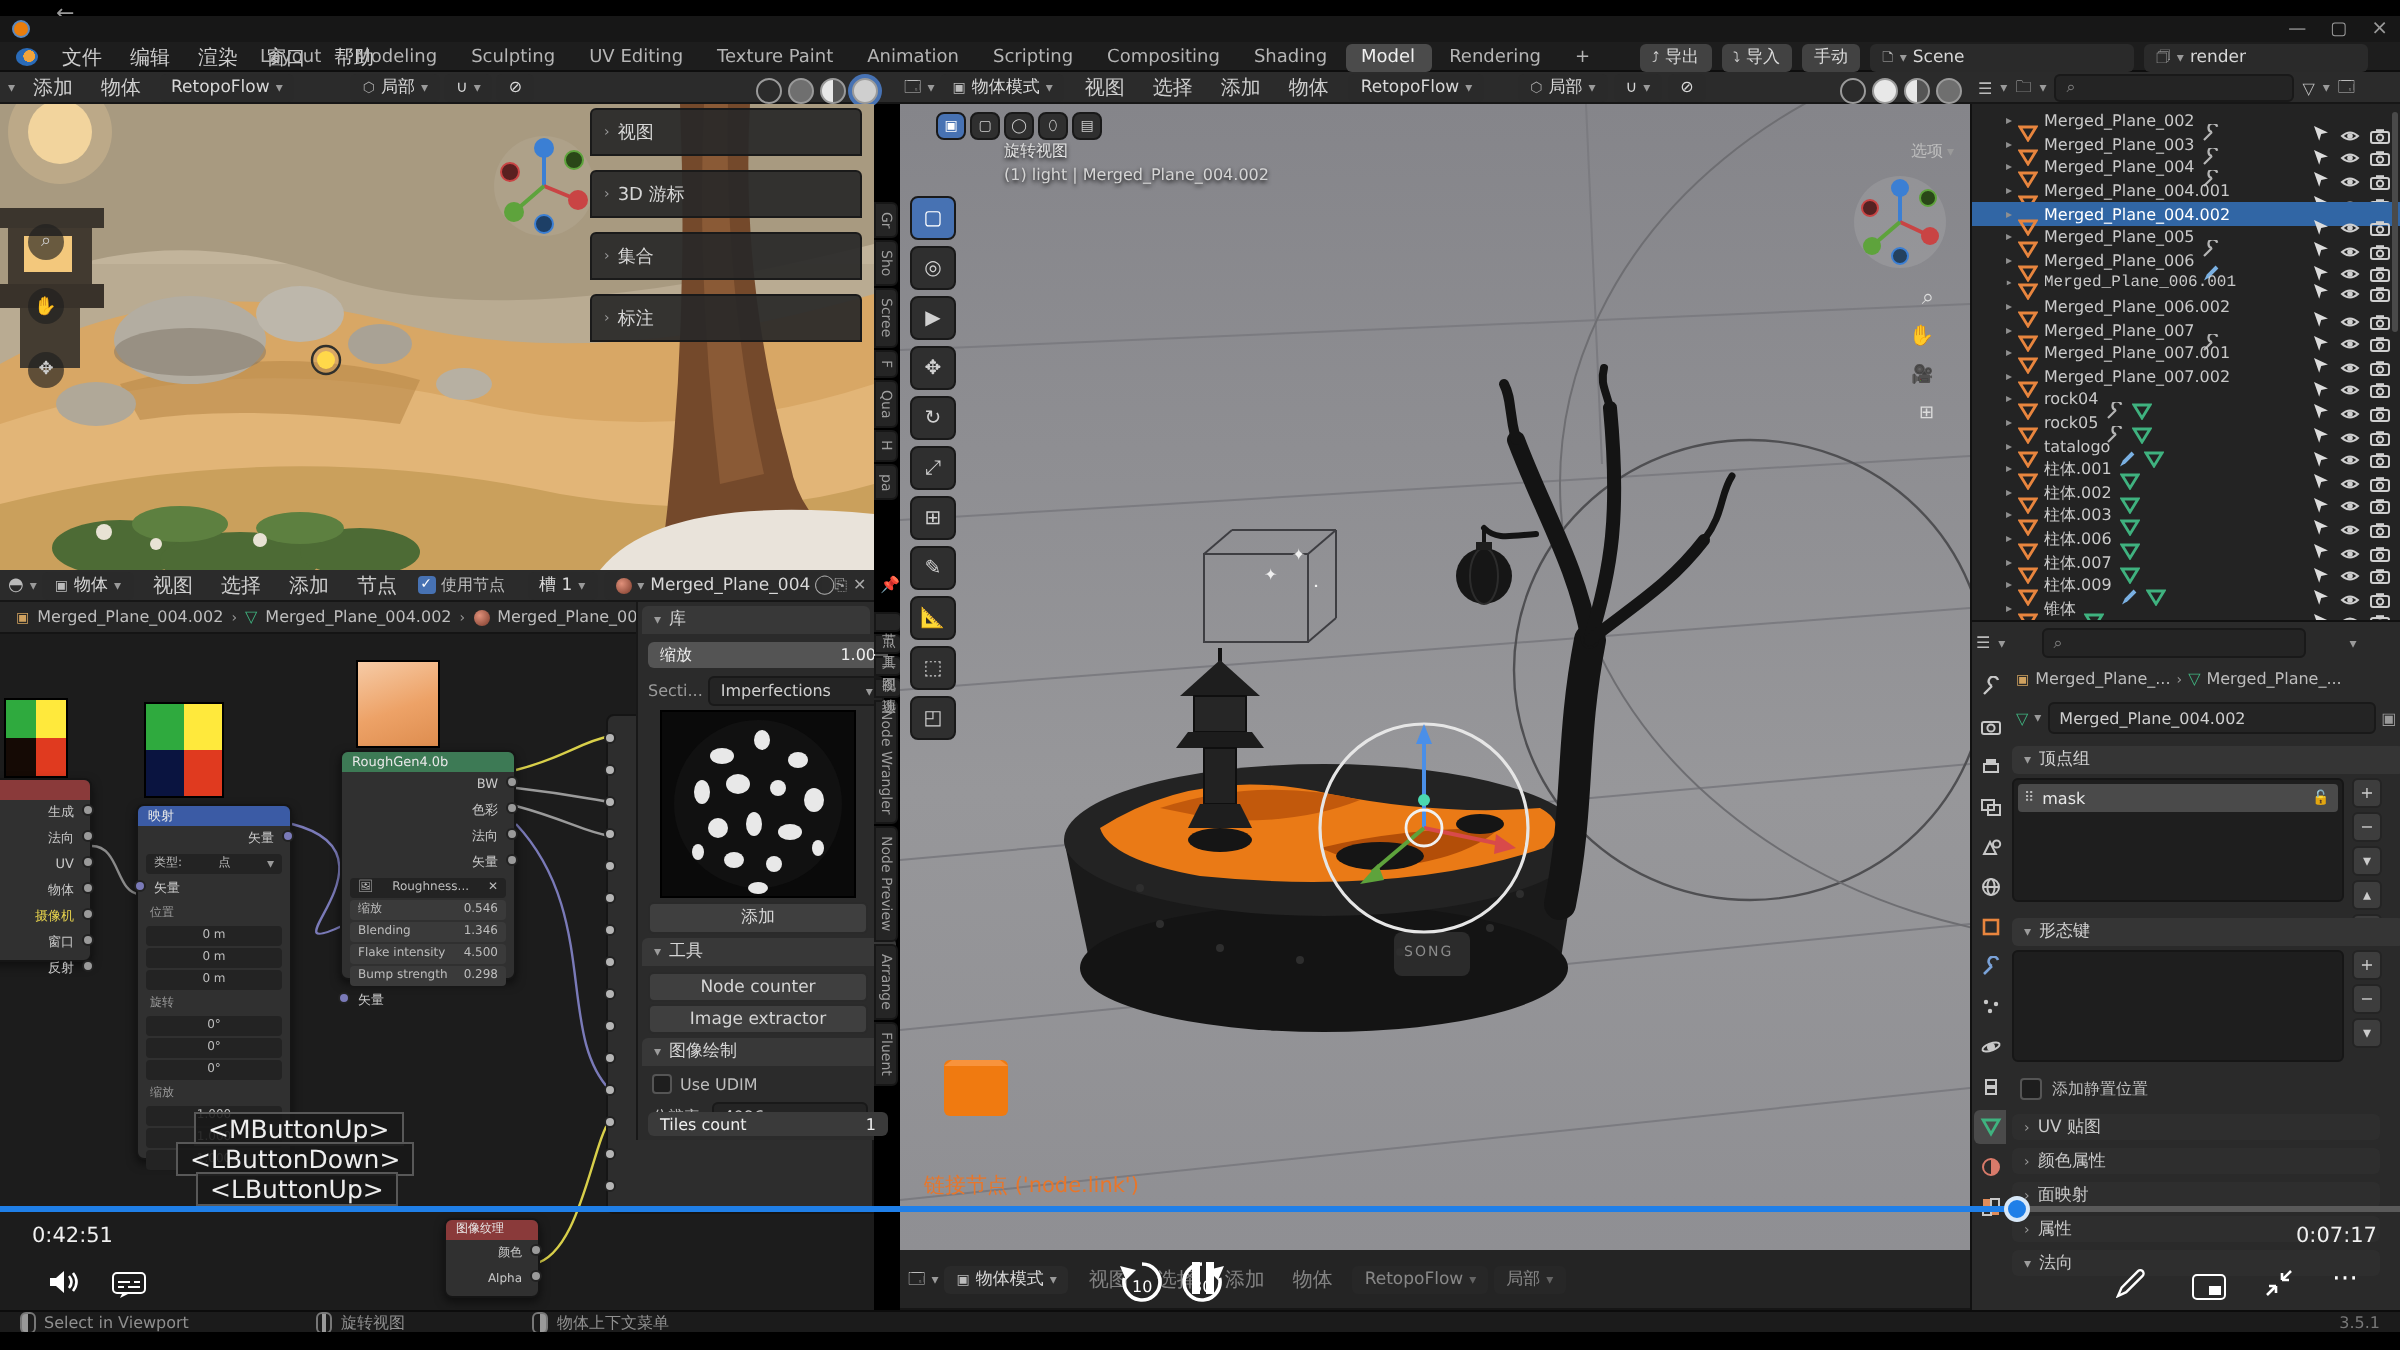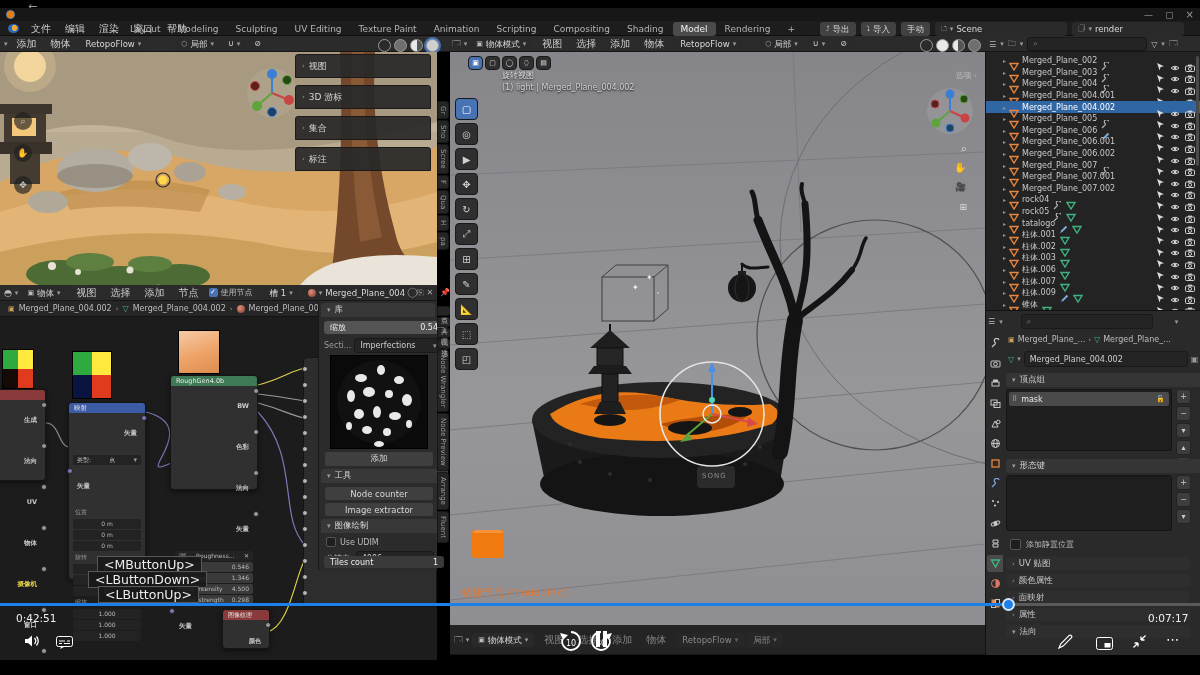--- a/index.html
+++ b/index.html
@@ -14,21 +14,21 @@
   .chip{background:#424242;border-radius:3px;color:#d8d8d8;font-size:8.5px;line-height:14px;height:14px;padding:0 6px;white-space:nowrap;display:inline-flex;align-items:center;gap:3px;}
   .chip.dark{background:#2a2a2a;}
   .caret{color:#9a9a9a;font-size:7px;}
   .hdr{background:#2b2b2b;border-bottom:1px solid #161616;}
   .panel-hdr{background:#383838;color:#d6d6d6;font-size:8.5px;border-radius:3px 3px 0 0;display:flex;align-items:center;padding:0 6px;gap:4px;}
   .btn{background:#3f3f3f;border:1px solid #2a2a2a;border-radius:3px;color:#d6d6d6;font-size:8.5px;display:flex;align-items:center;justify-content:center;}
   .field{background:#242424;border:1px solid #191919;border-radius:3px;color:#cfcfcf;font-size:8px;display:flex;align-items:center;padding:0 5px;justify-content:space-between;}
   .slider{background:#545454;border-radius:3px;color:#eee;font-size:8px;display:flex;align-items:center;justify-content:space-between;padding:0 6px;}
   .node{background:#303030;border:1px solid #151515;border-radius:4px;box-shadow:0 2px 5px rgba(0,0,0,.5);}
   .node-hdr{height:10px;border-radius:3px 3px 0 0;color:#e8e8e8;font-size:6.5px;line-height:10px;padding:0 5px;overflow:hidden;}
-  .sock-row{position:relative;color:#c9c9c9;font-size:6.5px;line-height:9px;padding:16px 8px;text-align:right;font-weight:bold;}
+  .sock-row{position:relative;color:#c9c9c9;font-size:6.5px;line-height:9px;padding:2px 8px;text-align:right;}
   .sock{position:absolute;width:4px;height:4px;border-radius:50%;background:#9a9a9a;border:1px solid #222;top:2px;}
   .sock.out{right:-2px;} .sock.in{left:-2px;}
   .nfield{background:#232323;border-radius:2px;color:#bdbdbd;font-size:6px;line-height:10px;padding:0 4px;margin:1px 4px;display:flex;justify-content:space-between;}
   .keycast{position:absolute;background:rgba(24,24,24,.88);border:1px solid #585858;color:#ededed;font-size:12.5px;line-height:15px;padding:0 6px;white-space:nowrap;}
   .outl-row{position:absolute;left:0;width:215px;height:11.6px;display:flex;align-items:center;}
   .outl-row .nm{color:#c9c9c9;font-size:8px;margin-left:3px;white-space:nowrap;flex:0 0 auto;}
   .outl-row.sel{background:#3166a5;}
   .outl-row.sel .nm{color:#fff;}
   .exp{color:#8f8f8f;font-size:6px;width:9px;text-align:center;}
   .ricons{position:absolute;right:6px;display:flex;gap:5px;align-items:center;}
@@ -418,21 +418,21 @@
       </div>
   </div>
 
   <div class="abs" style="left:318px;top:301px;width:119px;height:269px;background:#2b2b2b;border-left:1px solid #181818;">
     <div class="panel-hdr" style="height:14px;margin:2px 2px 0;">
         <span class="arrow">▾</span>
         <span>库</span>
       </div>
     <div class="slider" style="position:absolute;left:5px;top:20px;width:108px;height:13px;">
         <span>缩放</span>
-        <span>0.54</span>
+        <span>1.00</span>
       </div>
     <div class="abs row" style="left:5px;top:37px;gap:3px;">
       <span class="txt8" style="color:#9a9a9a;">Secti...</span>
       <span class="field" style="width:76px;height:13px;">
           <span>Imperfections</span>
           <span class="caret">▾</span>
         </span>
     </div>
     <svg width="96" height="92" style="position:absolute;left:11px;top:54px;background:#0a0a0a;border:1px solid #000;">
       <circle cx="48" cy="46" r="42" fill="#111"></circle>
@@ -887,21 +887,21 @@
                 <path d="M1 4 Q5 0.5 9 4 Q5 7.5 1 4 Z" fill="none" stroke="#cfcfcf"></path>
                 <circle cx="5" cy="4" r="1.4" fill="#cfcfcf"></circle>
               </svg></div>
             <div style="width:10px;height:8px;"><svg width="10" height="8" viewBox="0 0 10 8">
                 <rect x="0.5" y="2" width="9" height="5.5" rx="1" fill="none" stroke="#cfcfcf"></rect>
                 <circle cx="5" cy="4.8" r="1.6" fill="none" stroke="#cfcfcf"></circle>
                 <rect x="3" y="0.6" width="4" height="1.6" fill="#cfcfcf"></rect>
               </svg></div>
           </div>
         </div>
-        <div class="outl-row" style="top:84.2px;">
+        <div class="outl-row" style="top:84.2px;font-family:Liberation Mono, monospace;">
           <div class="exp" style="margin-left:14px;">▸</div>
           <div style="width:10px;height:9px;"><svg width="10" height="9" viewBox="0 0 10 9">
               <path d="M1 1.5 H9 L5 8 Z" fill="none" stroke="#e8853e" stroke-width="1.4"></path>
             </svg></div>
           <div class="nm">Merged_Plane_006.001</div>
           <div class="ricons">
             <div style="width:9px;height:9px;"><svg width="9" height="9" viewBox="0 0 9 9">
                 <path d="M1 1 L8 4.2 L4.6 5 L3.6 8.4 Z" fill="#dcdcdc"></path>
               </svg></div>
             <div style="width:10px;height:8px;"><svg width="10" height="8" viewBox="0 0 10 8">
@@ -1421,20 +1421,35 @@
           <div class="arrow">›</div>
           <div>属性</div>
         </div>
         <div class="sec-col" style="height:13px;">
           <div class="arrow">▾</div>
           <div>法向</div>
         </div>
       </div>
   </div>
 
+  <div class="abs row" style="left:0;top:655px;width:1200px;height:11px;background:#1b1b1b;border-top:1px solid #0c0c0c;">
+    <span class="row" style="margin-left:10px;gap:4px;">
+      <span style="width:6px;height:9px;border:1px solid #777;border-radius:3px;background:linear-gradient(90deg,#999 50%,transparent 50%);"></span>
+      <span class="txt8" style="color:#8f8f8f;">Select in Viewport</span>
+    </span>
+    <span class="row" style="margin-left:64px;gap:4px;">
+      <span style="width:6px;height:9px;border:1px solid #777;border-radius:3px;background:linear-gradient(90deg,transparent 33%,#999 33% 66%,transparent 66%);"></span>
+      <span class="txt8" style="color:#8f8f8f;">旋转视图</span>
+    </span>
+    <span class="row" style="margin-left:64px;gap:4px;">
+      <span style="width:6px;height:9px;border:1px solid #777;border-radius:3px;background:linear-gradient(90deg,transparent 50%,#999 50%);"></span>
+      <span class="txt8" style="color:#8f8f8f;">物体上下文菜单</span>
+    </span>
+    <span class="txt8" style="margin-left:auto;margin-right:10px;color:#777;">3.5.1</span>
+  </div>
   <div class="abs" style="left:0;top:666px;width:1200px;height:9px;background:#000;"></div>
 
   <div class="abs" style="left:0;top:603px;width:1200px;height:3px;background:#5a5a5a;z-index:50;">
     <div style="position:absolute;left:0;top:0;height:3px;width:1008px;background:#1f7fe8;"></div>
     <div style="position:absolute;left:1002px;top:-5px;width:13px;height:13px;border-radius:50%;background:#1f7fe8;border:2px solid #d8e8f8;box-sizing:border-box;"></div>
   </div>
   <div class="abs" style="left:16px;top:612px;color:#f0f0f0;font-size:10.5px;z-index:51;">0:42:51</div>
   <div class="abs" style="left:1148px;top:612px;color:#f0f0f0;font-size:10.5px;z-index:51;">0:07:17</div>
   <div class="abs" style="left:24px;top:633px;z-index:51;">
     <svg width="16" height="14" viewBox="0 0 16 14">

